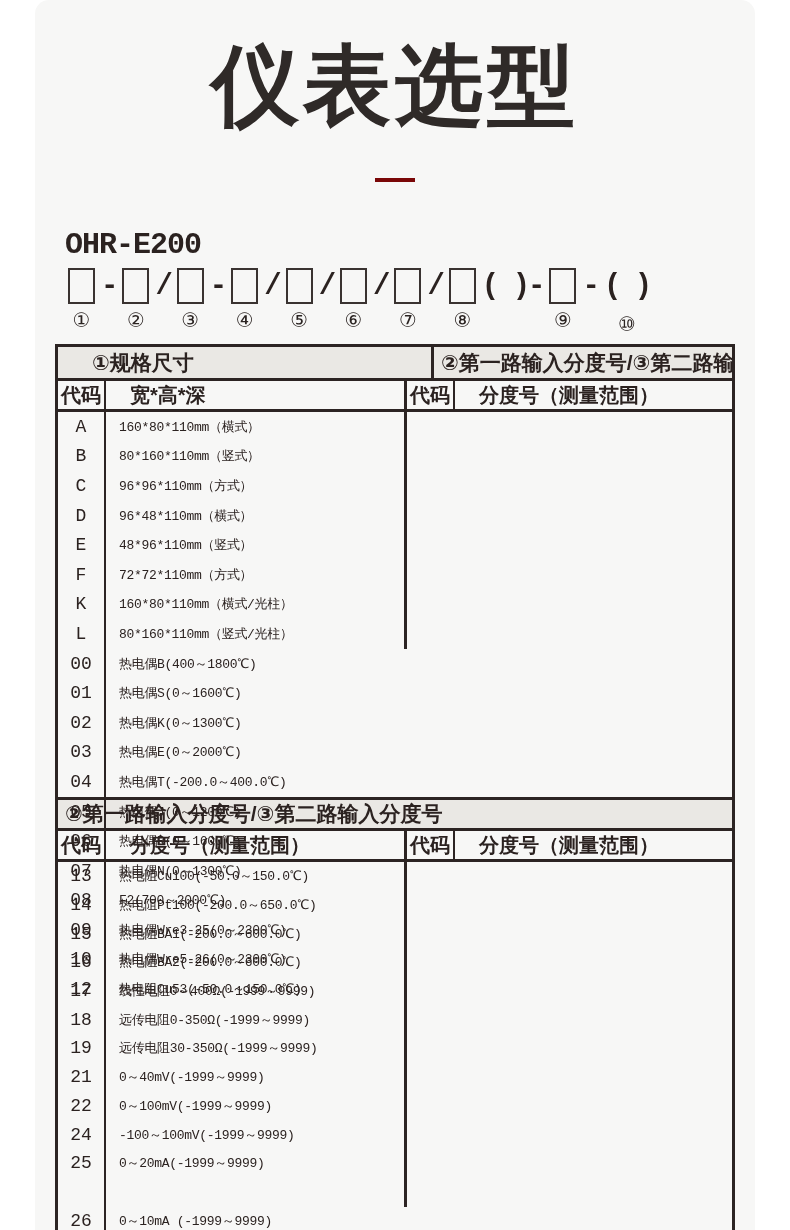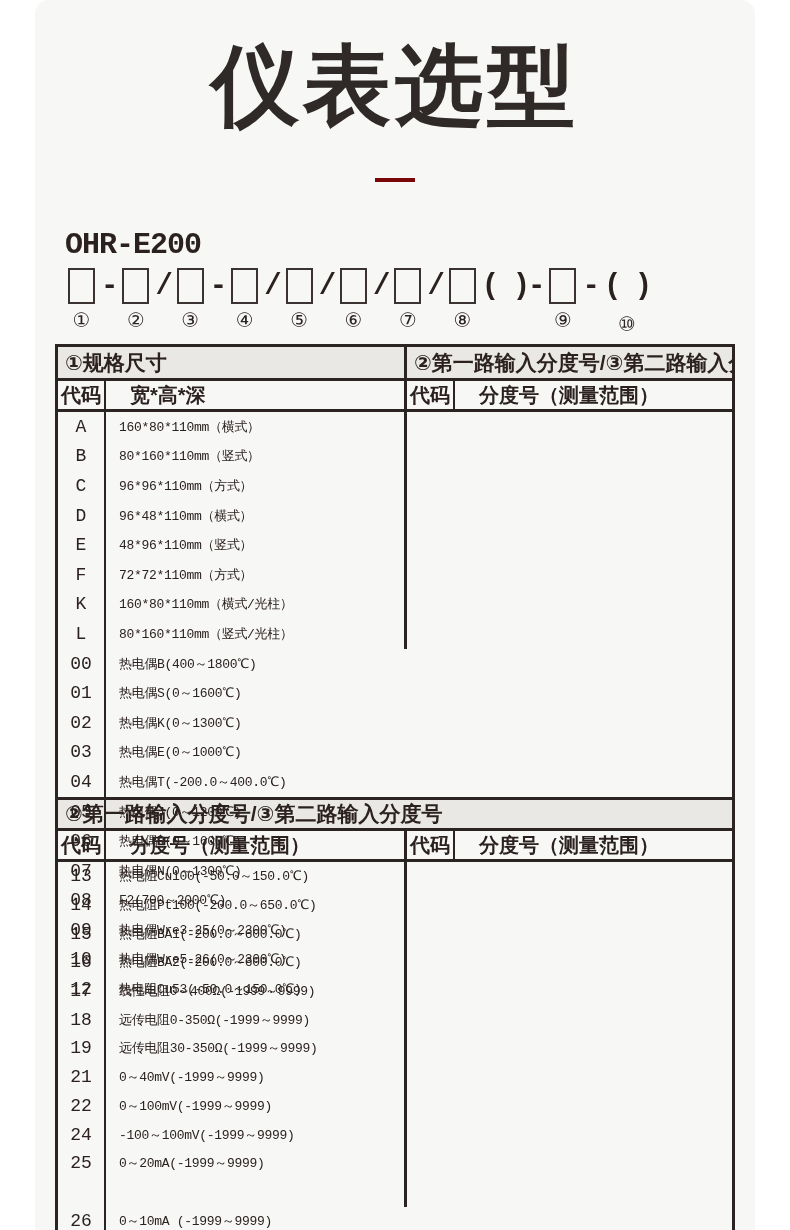--- a/index.html
+++ b/index.html
@@ -46,21 +46,21 @@
   }
   
   .big-table{
     margin:8px 20px 0;border:3px solid var(--bd);background:var(--bg);
   }
   .row-split{display:flex;}
   .cell-l{width:349px;border-right:3px solid var(--bd);}
   .cell-r{flex:1;}
   .band{
     background:var(--band);border-bottom:3px solid var(--bd);
-    font-weight:bold;font-size:21px;
+    font-weight:bold;font-size:21px;padding-left:27px;
   }
   .band .bcell{height:31px;display:flex;align-items:center;padding-left:7px;white-space:nowrap;overflow:hidden;}
   .band.full{height:34px;display:flex;align-items:center;padding-left:7px;white-space:nowrap;}
   .sec2-band{border-top:3px solid var(--bd);}
   .colhdr{border-bottom:3px solid var(--bd);}
   .colhdr .hpair{display:flex;height:28px;font-weight:bold;font-size:20px;}
   .chcode{
     flex:0 0 48px;border-right:2px solid var(--bd);display:flex;align-items:center;justify-content:center;
   }
   .chval{display:flex;align-items:center;padding-left:24px;white-space:nowrap;}
@@ -242,21 +242,21 @@
             <div class="trow">
               <div class="tcode">01</div>
               <div class="tval">热电偶S(0～1600℃)</div>
             </div>
             <div class="trow">
               <div class="tcode">02</div>
               <div class="tval">热电偶K(0～1300℃)</div>
             </div>
             <div class="trow">
               <div class="tcode">03</div>
-              <div class="tval">热电偶E(0～1000℃)</div>
+              <div class="tval">热电偶E(0～2000℃)</div>
             </div>
             <div class="trow">
               <div class="tcode">04</div>
               <div class="tval">热电偶T(-200.0～400.0℃)</div>
             </div>
             <div class="trow">
               <div class="tcode">05</div>
               <div class="tval">热电偶J(0～1200℃)</div>
             </div>
             <div class="trow">

